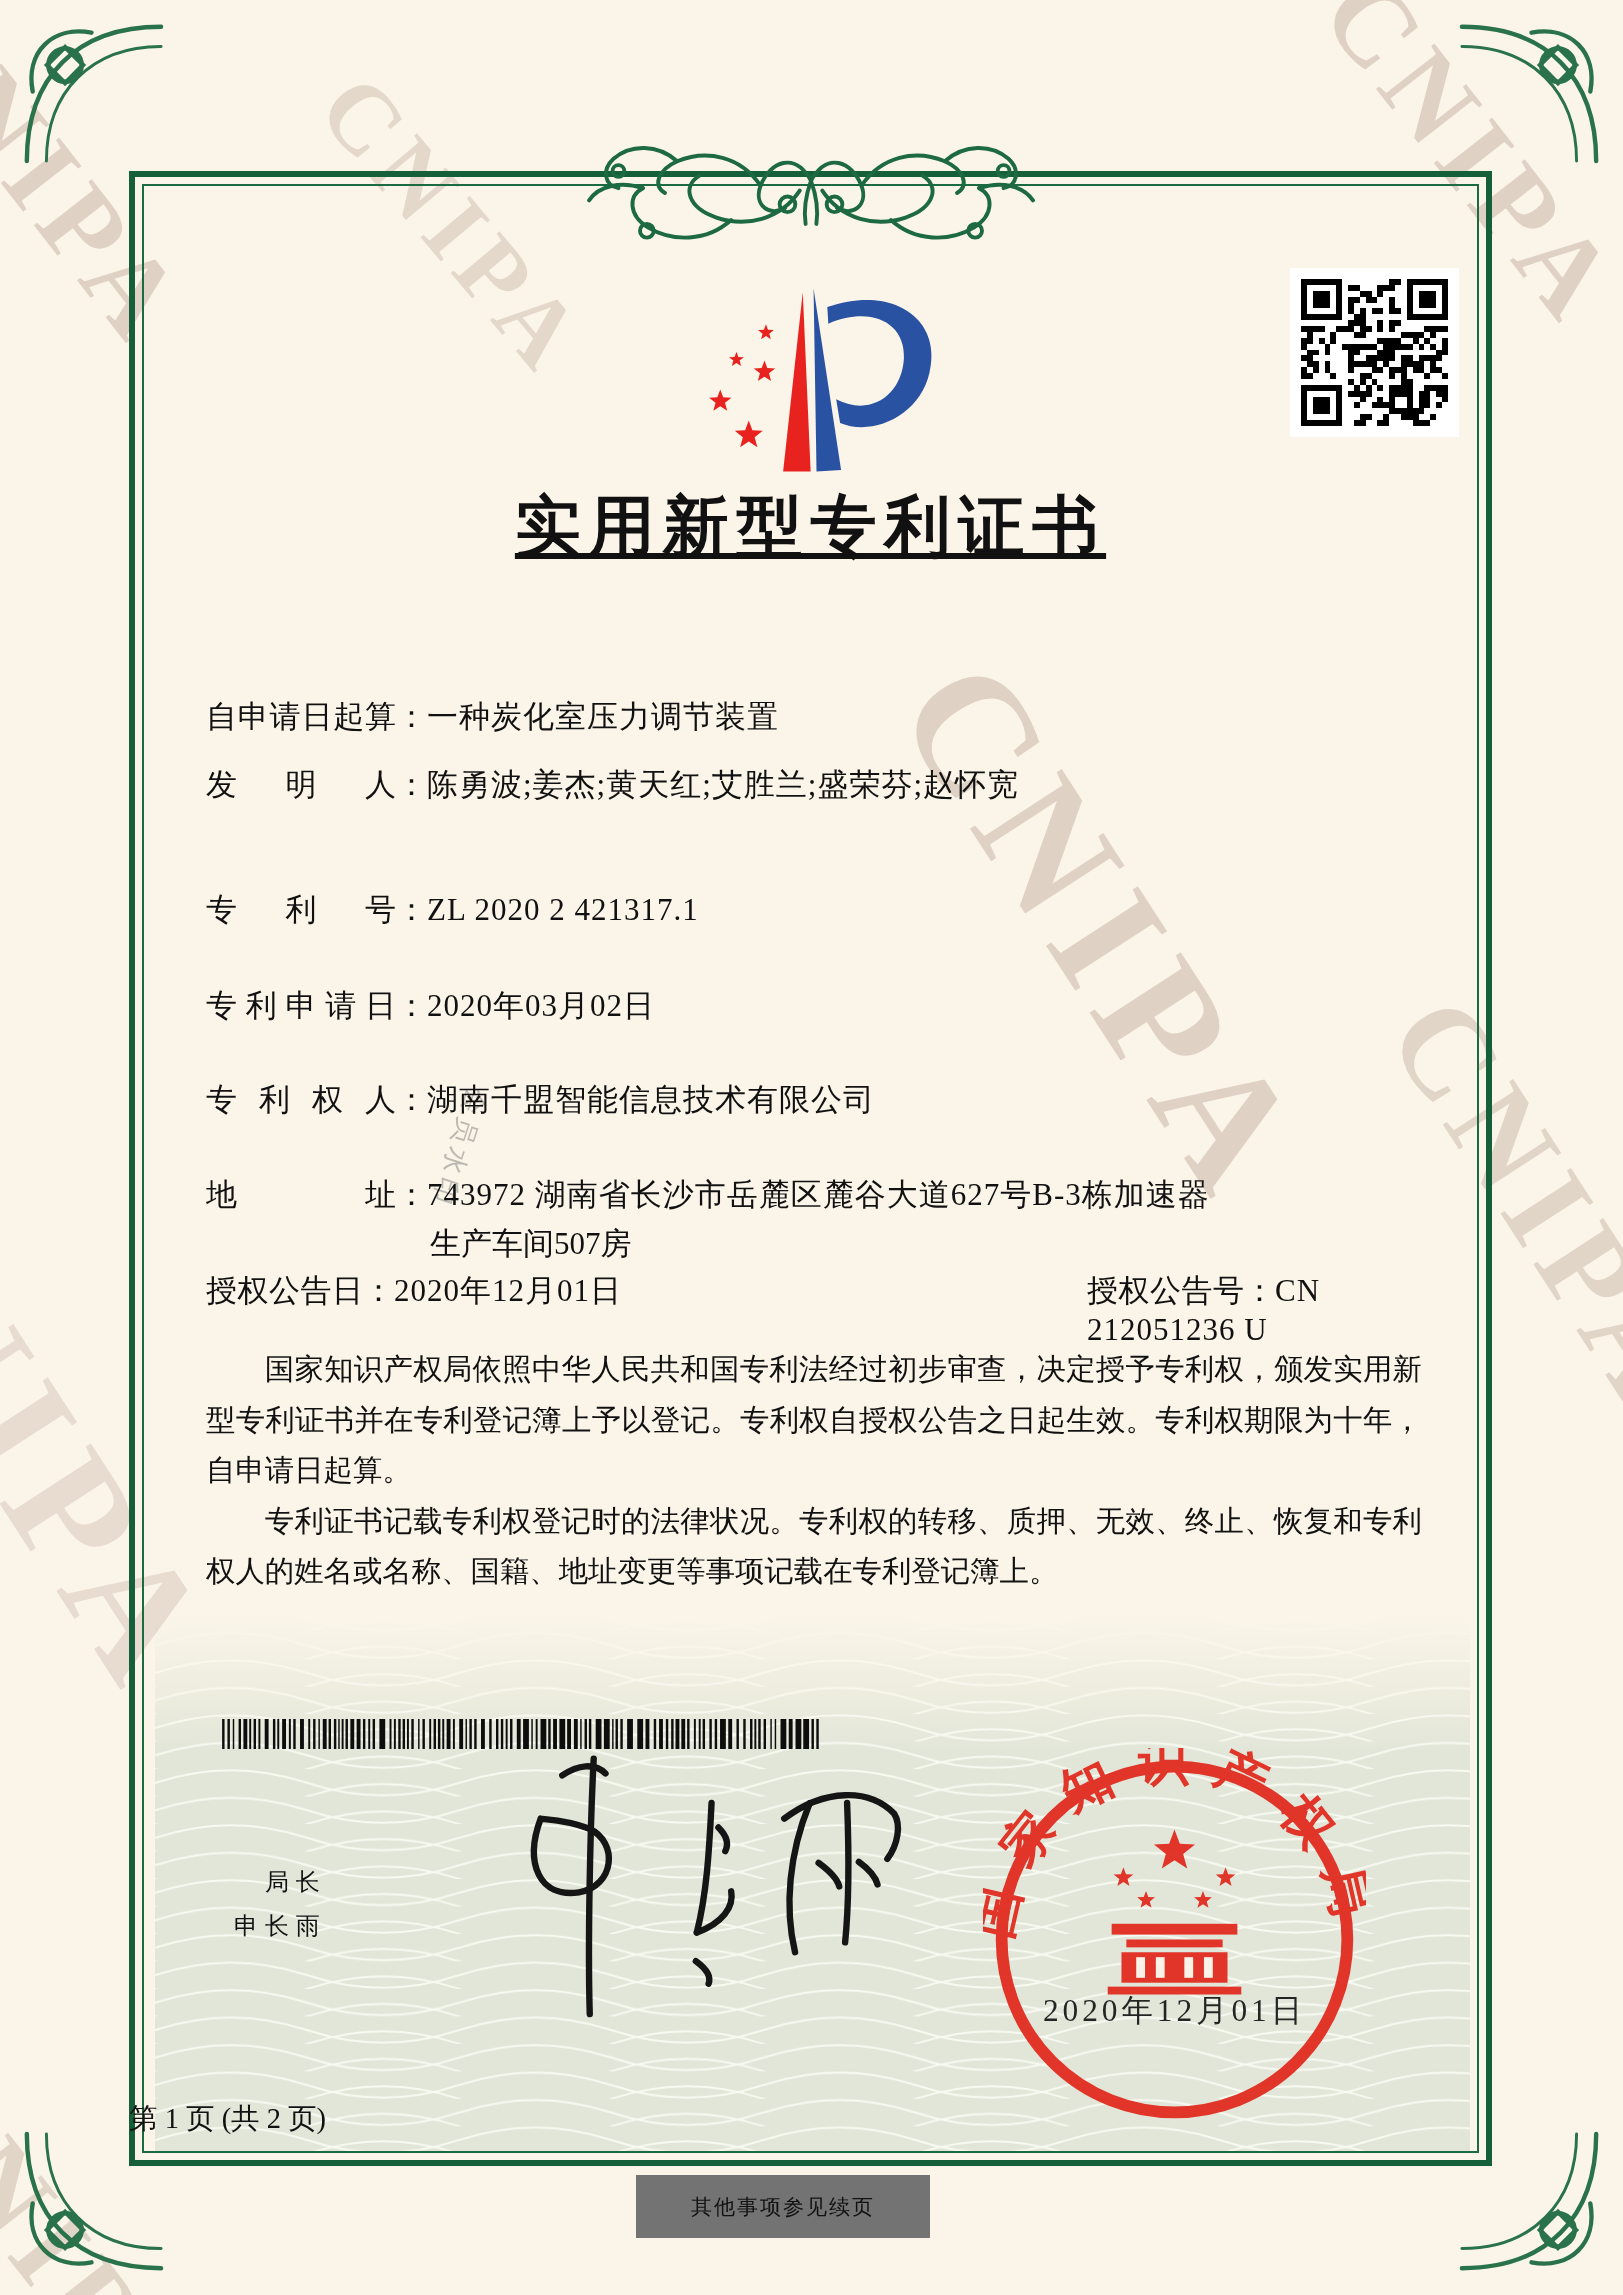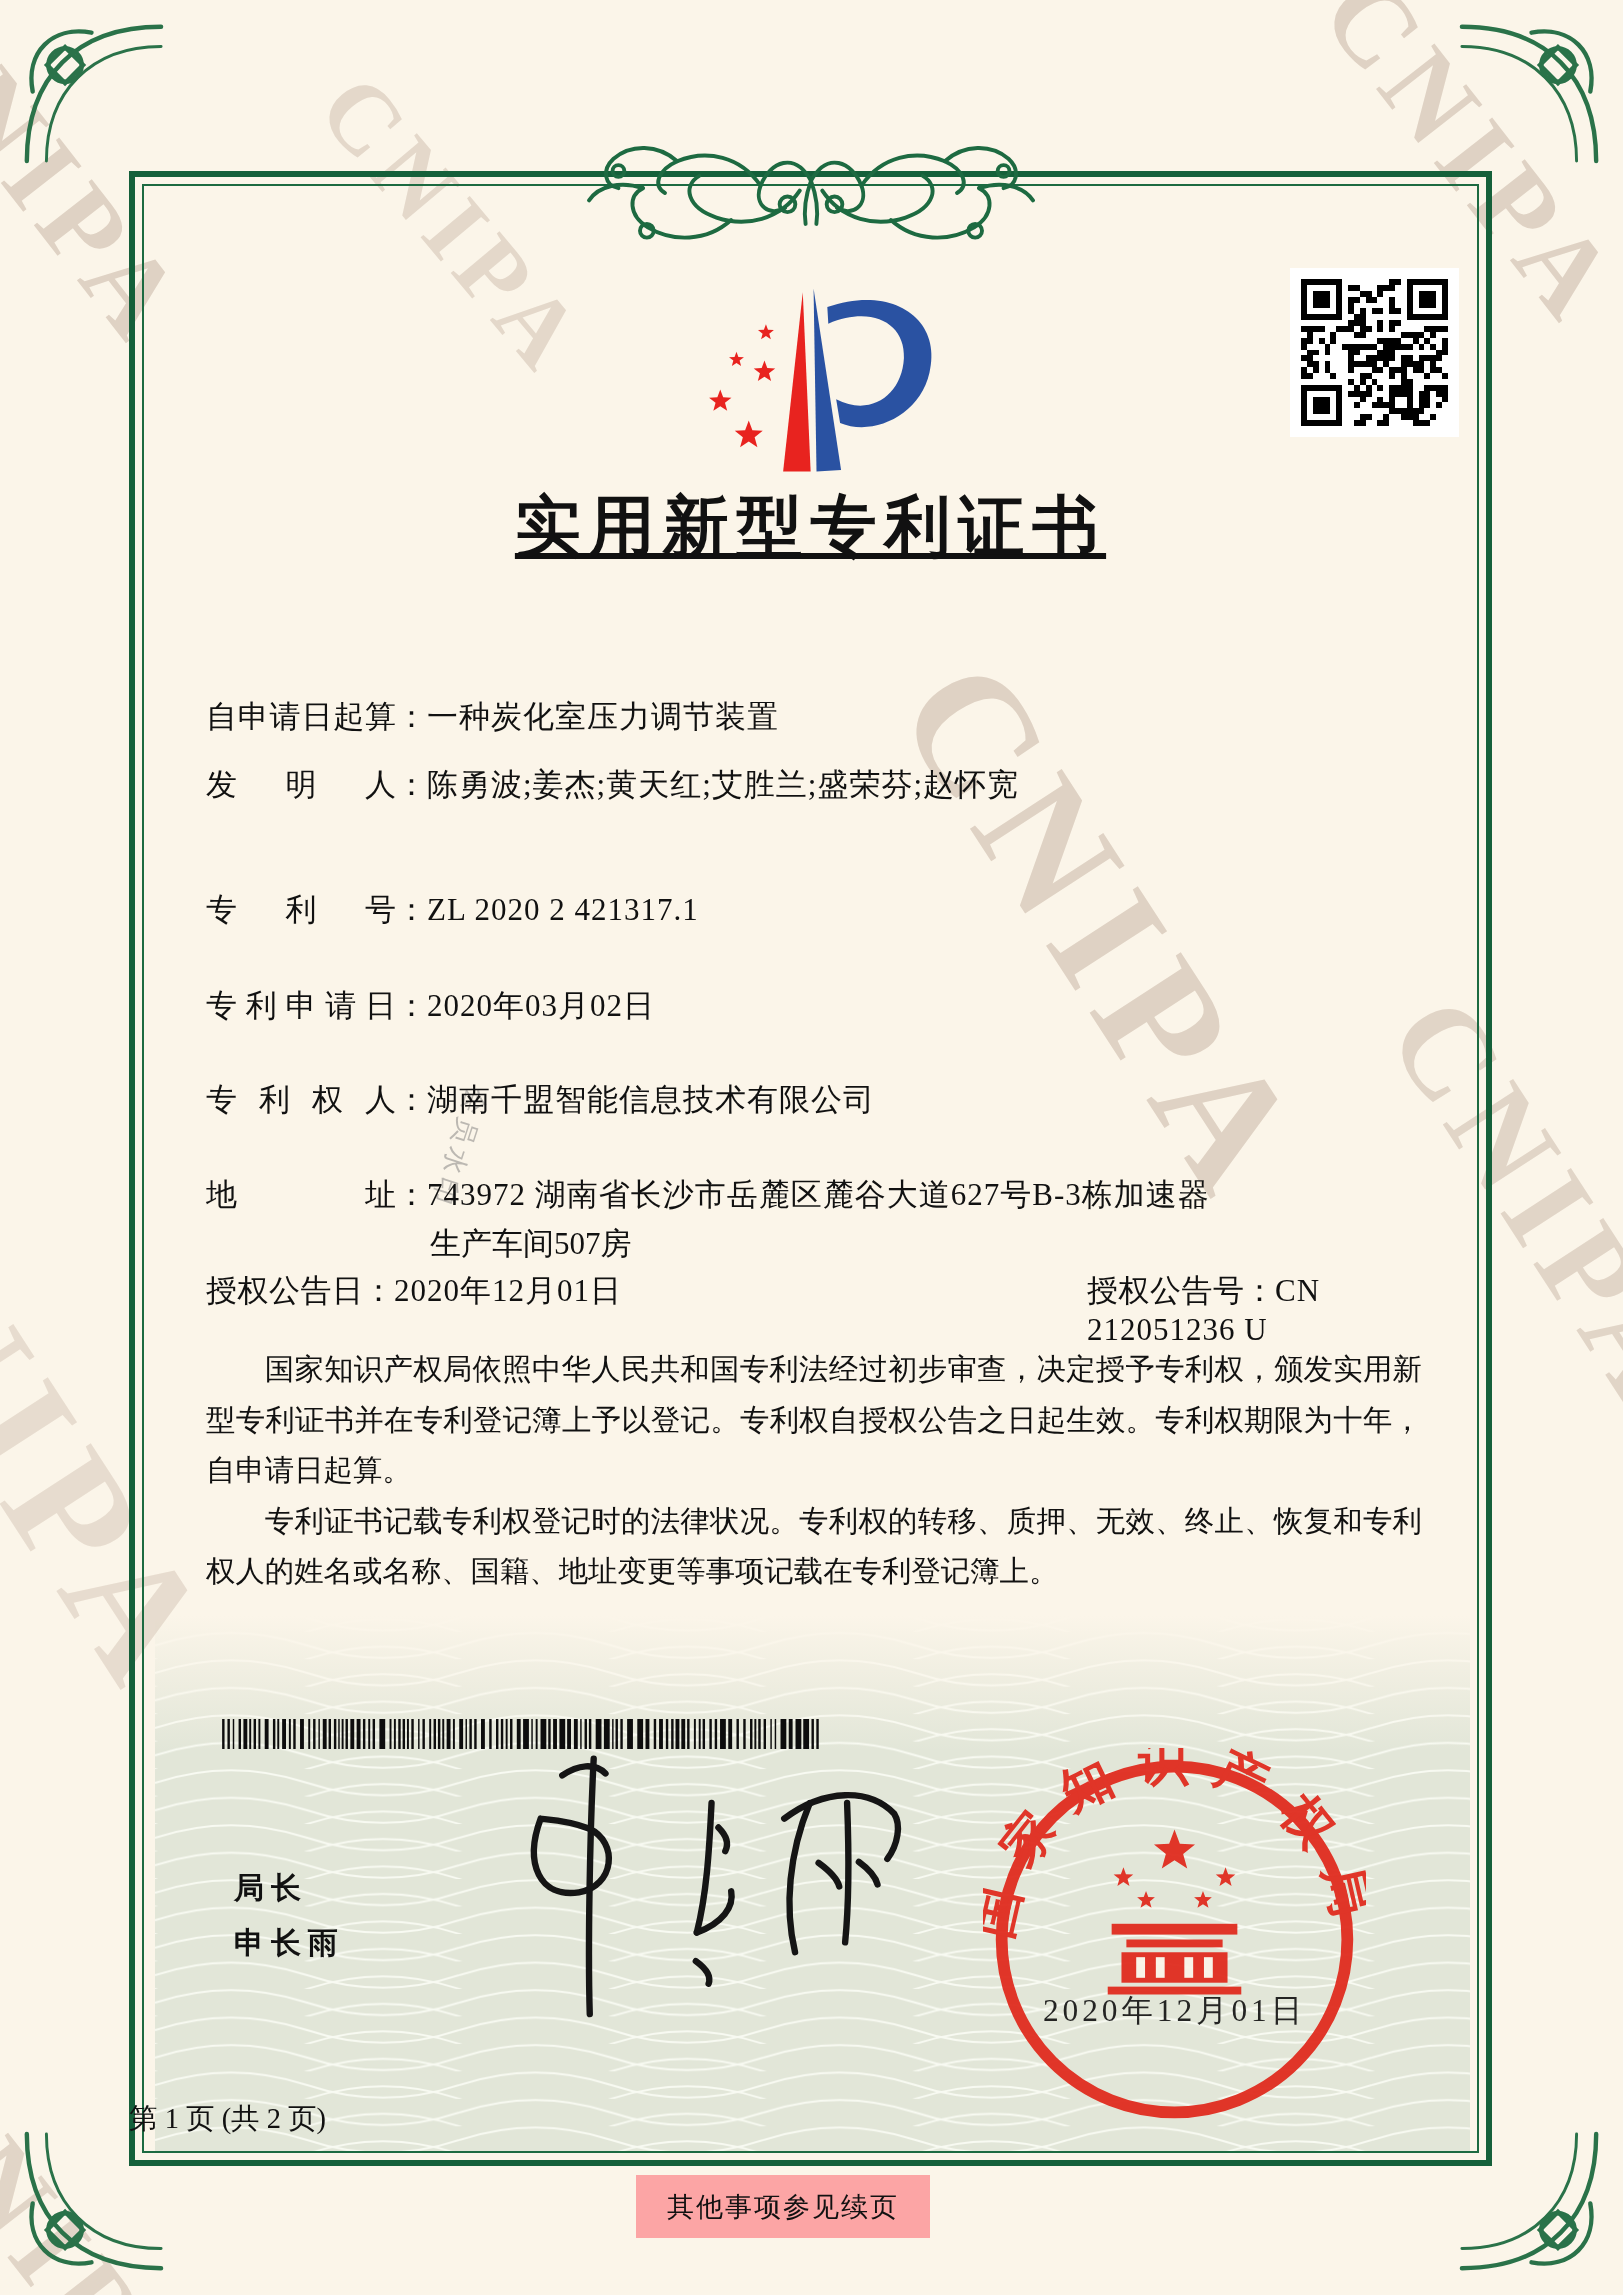--- a/index.html
+++ b/index.html
@@ -25,24 +25,24 @@
   #cert-no{left:206px;top:273px;font-size:31px;letter-spacing:4.4px;}
   #title{left:129px;top:482px;width:1363px;text-align:center;font-size:66px;font-weight:700;letter-spacing:7.9px;text-decoration:underline;}
   .frow{left:206px;width:1227px;font-size:31px;}
   .flabel{display:inline-block;width:190px;text-align:justify;text-align-last:justify;vertical-align:top;}
   .fval{letter-spacing:1px;}
   #addr2{left:430px;top:1223px;font-size:31px;text-align:right;}
   .gpair .flabel{width:157px;}
   #grant-no-pair{position:absolute;left:881px;top:0;}
   #body-text{left:206px;top:1344px;width:1216px;font-size:29.4px;line-height:1.72;text-align:justify;z-index:5;}
   #body-text p{margin:0;text-indent:2em;}
-  #officer{left:234px;top:1860px;font-size:30px;font-weight:700;letter-spacing:6.9px;line-height:1.84;z-index:6;}
+  #officer{left:234px;top:1860px;font-size:24px;font-weight:400;letter-spacing:6.9px;line-height:1.84;z-index:6;text-align:right;}
   #footer-page{left:129px;top:2100px;width:1279px;text-align:left;font-size:28.5px;z-index:6;}
-  #cont-note{left:636px;top:2175px;width:294px;height:63px;background:#fca5a5;z-index:6;
-      display:flex;align-items:center;justify-content:center;font-size:27px;letter-spacing:2px;}
+  #cont-note{left:636px;top:2175px;width:294px;height:63px;background:#737373;z-index:6;
+      display:flex;align-items:center;justify-content:center;font-size:21px;letter-spacing:2px;}
   #qrbox{left:1290px;top:268px;width:169px;height:169px;background:#fff;z-index:5;display:flex;
       align-items:center;justify-content:center;}
   #logo{left:680px;top:254px;z-index:5;}
   #barcode{left:218px;top:1719px;z-index:6;}
   #signature{left:466px;top:1745px;z-index:6;}
   #seal{left:983px;top:1748px;z-index:7;opacity:.93;}
 </style>
 </head>
 <body>
 

